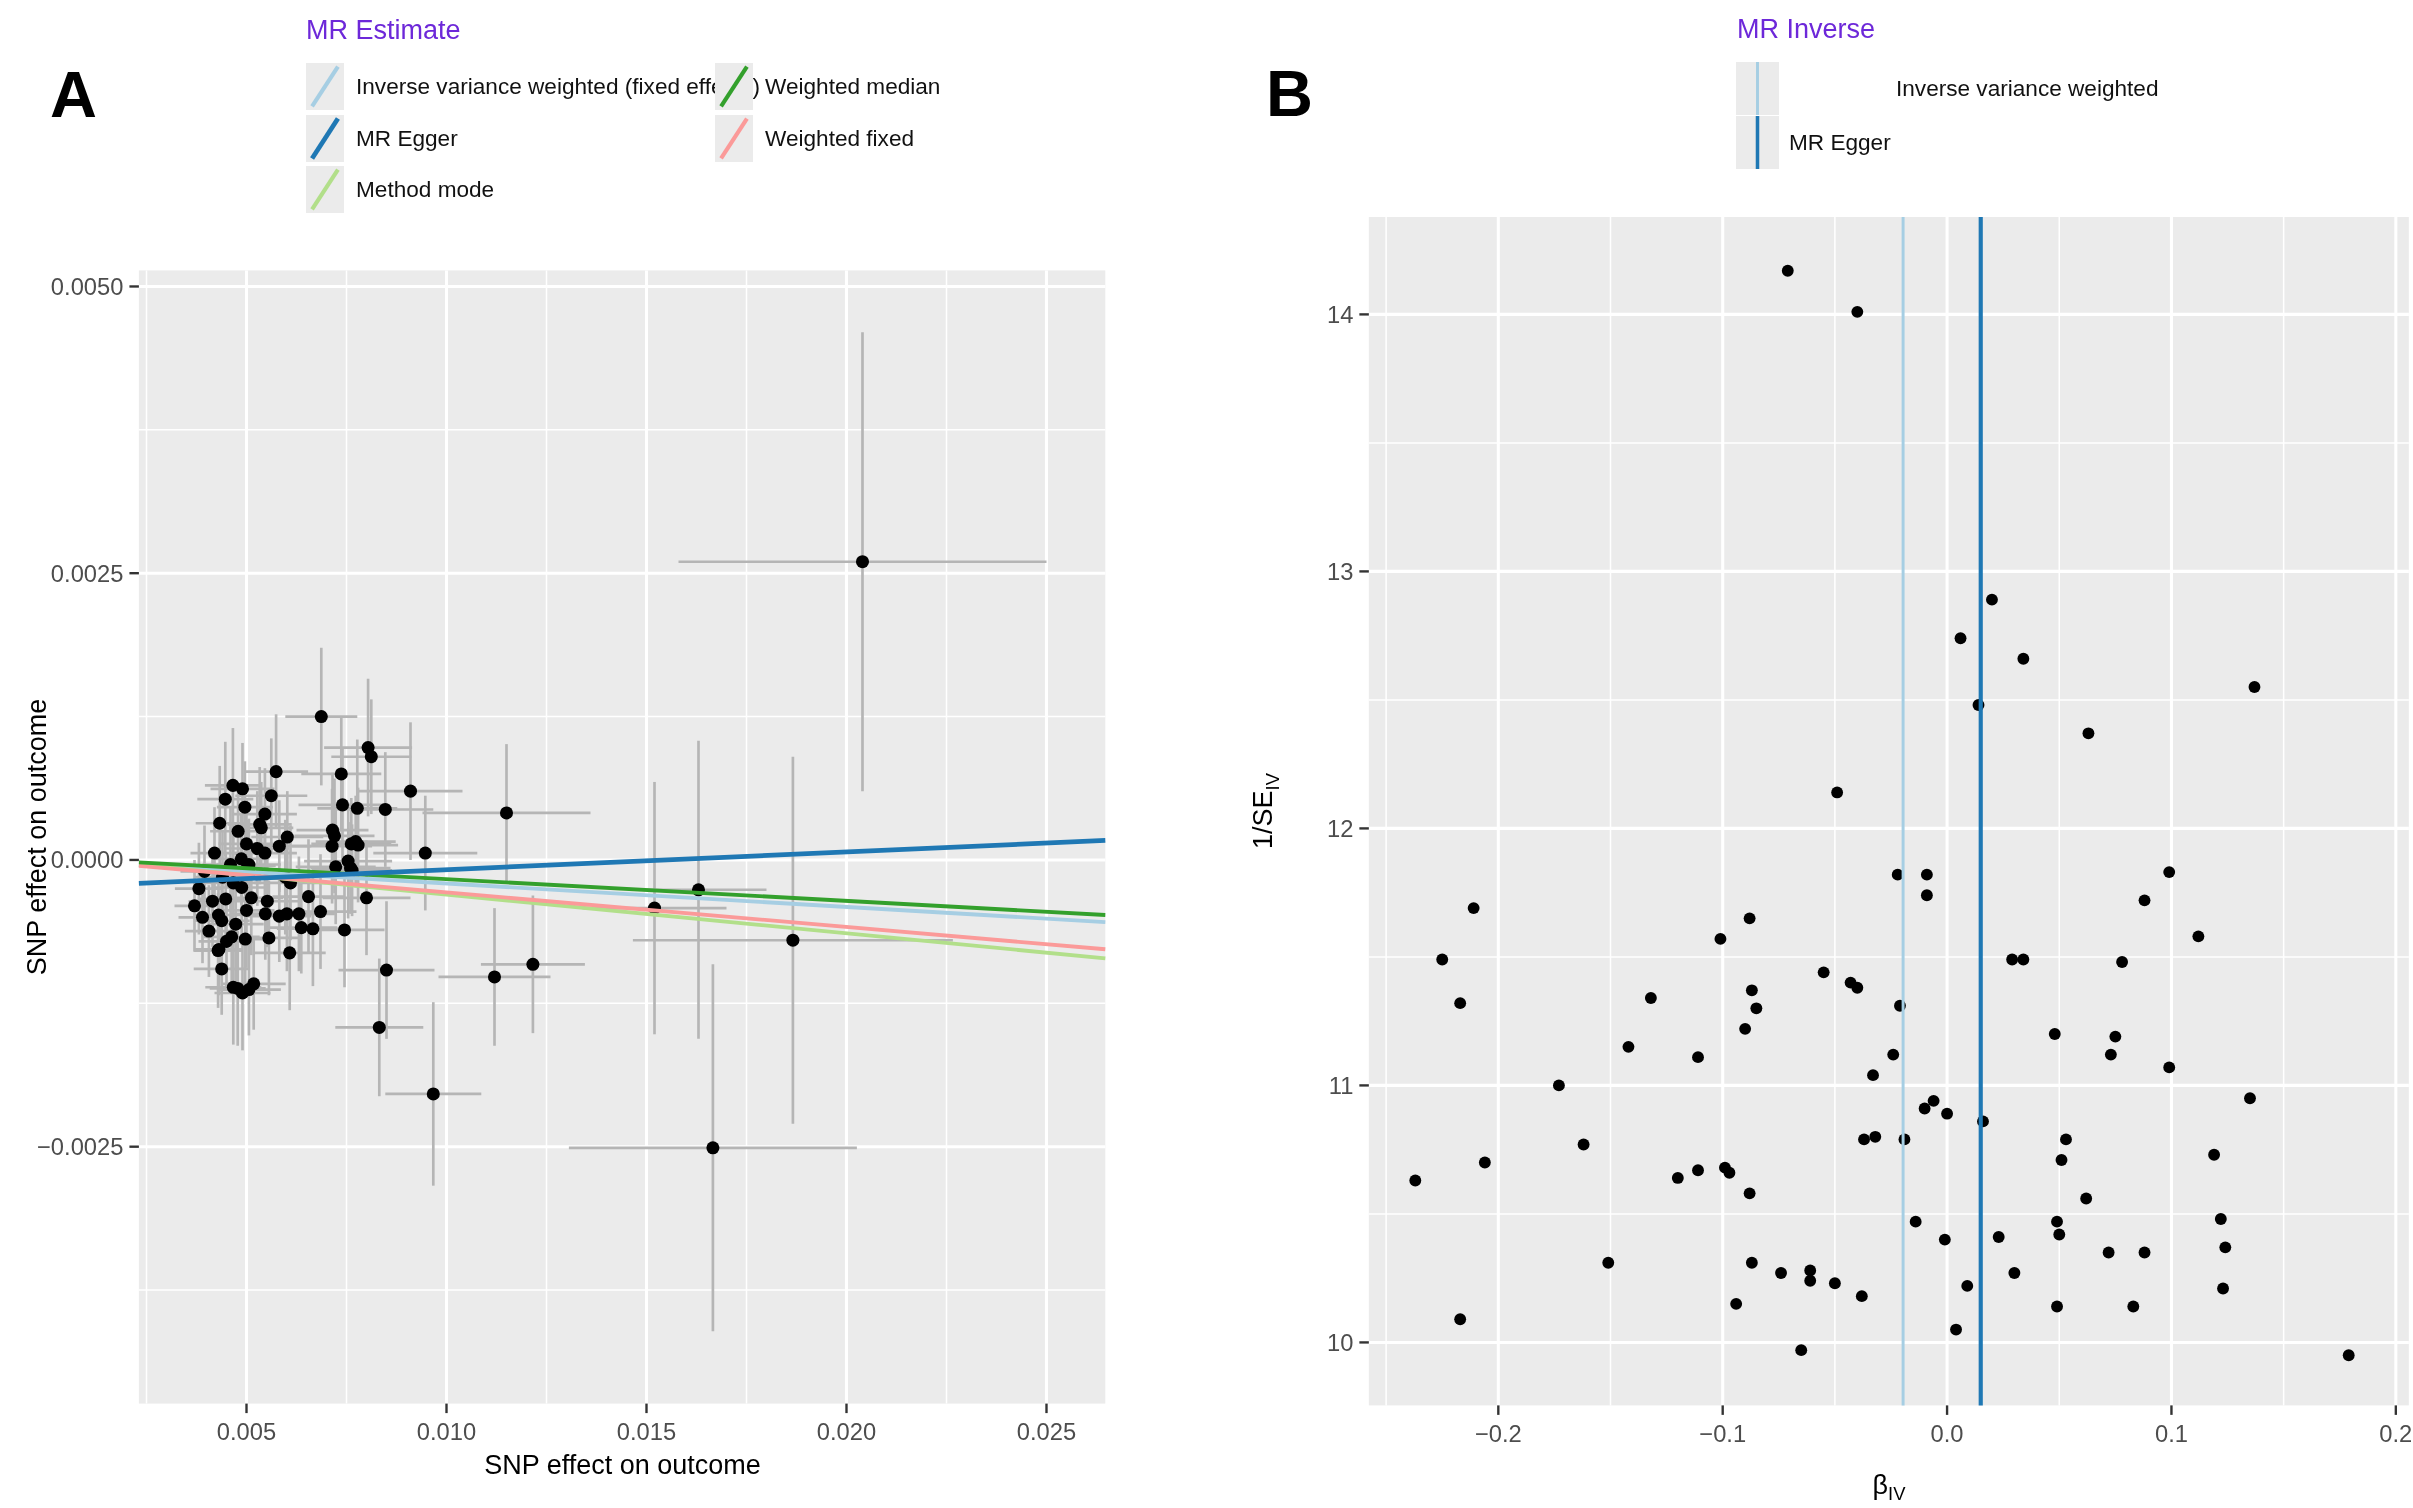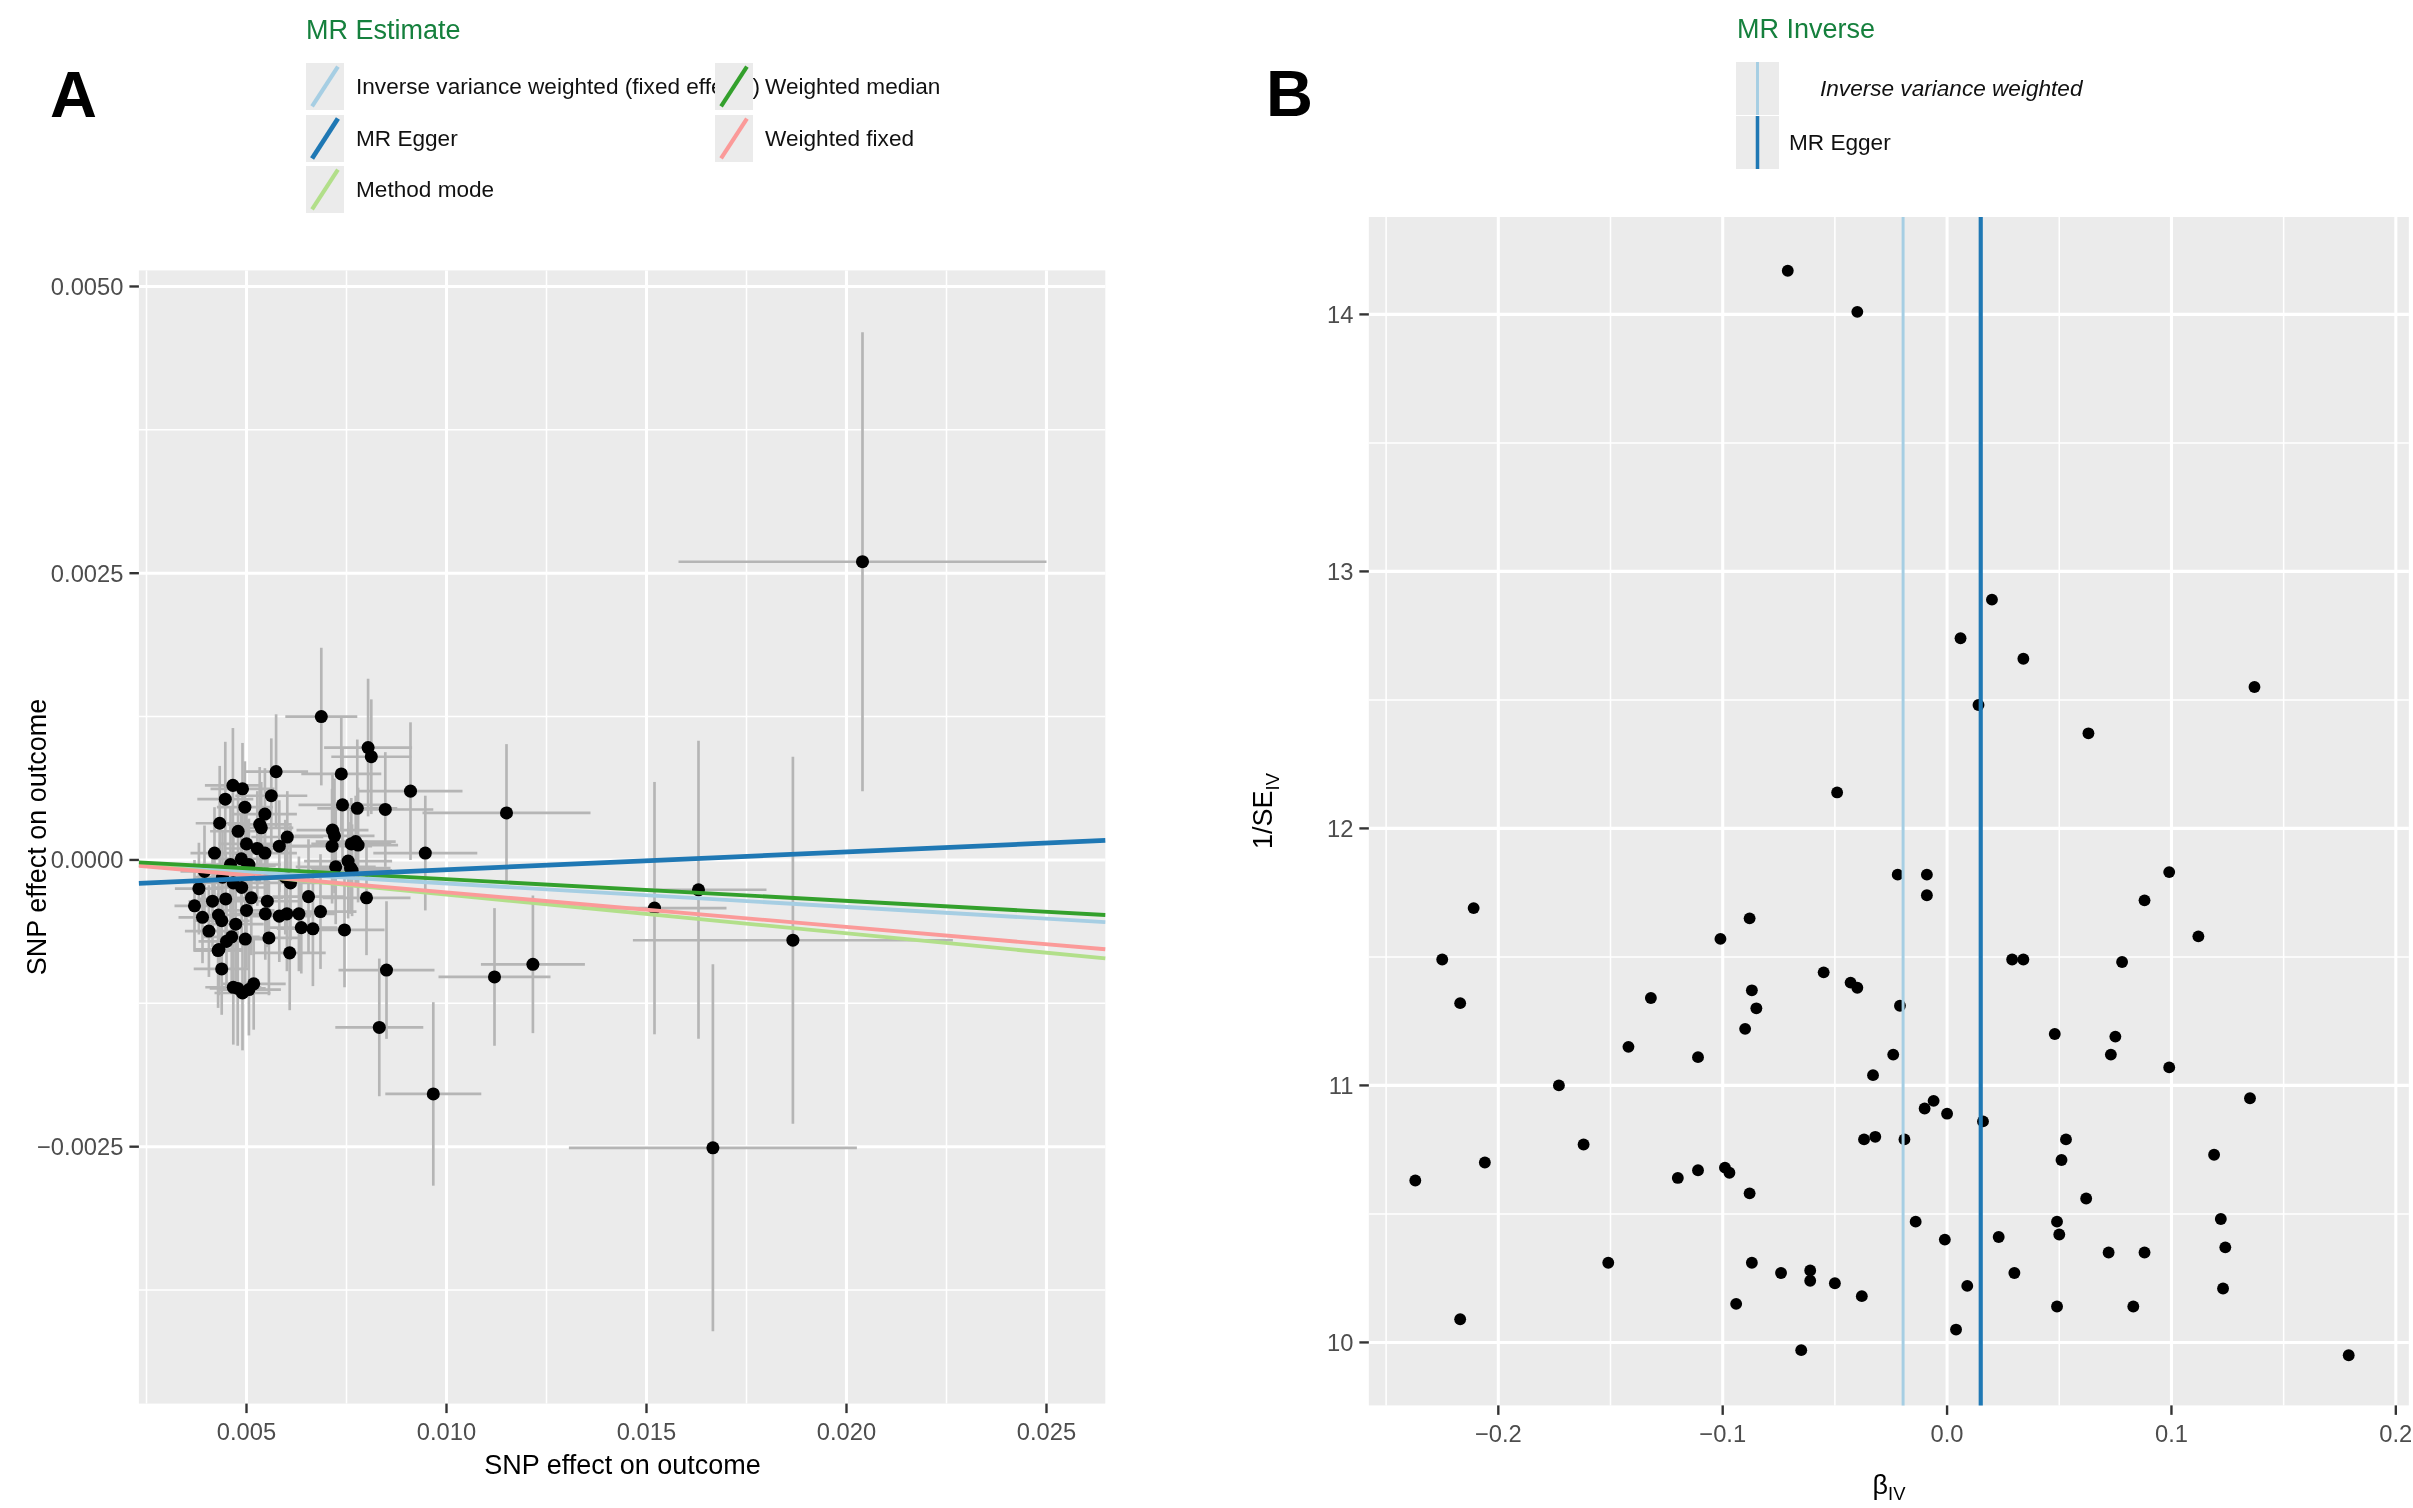--- a/index.html
+++ b/index.html
@@ -1,19 +1,19 @@
 <!DOCTYPE html>
 <html style="font-size:9.5px"><head>
 <meta charset="utf-8">
 <style>
   html,body{margin:0;padding:0;background:#fff;}
   .figure{position:relative;width:2413px;height:1509px;background:#ffffff;overflow:hidden;
           font-family:"Liberation Sans","DejaVu Sans",sans-serif;}
   .panel-letter{position:absolute;font-size:65px;font-weight:bold;color:#000;line-height:1;}
-  .legend-title{position:absolute;font-size:27px;color:#15803d;white-space:nowrap;}
+  .legend-title{position:absolute;font-size:27px;color:#6d28d9;white-space:nowrap;}
   .legend-key{position:absolute;background:#ebebeb;}
   .legend-key svg{display:block;width:100%;height:100%;}
   .legend-label{position:absolute;font-size:22.6px;color:#111;display:flex;align-items:center;white-space:nowrap;}
   .axis-title{position:absolute;font-size:27px;color:#000;white-space:nowrap;}
   .axis-title.x{text-align:center;}
   .axis-title sub{font-size:0.68em;}
   .rot{transform:translate(-50%,-50%) rotate(-90deg);}
   svg.plot{position:absolute;left:0;top:0;}
 </style>
 </head>
@@ -532,21 +532,21 @@
   </div>
   <div class="legend-label" style="left:765px;top:115px;height:47px;">Weighted fixed</div>
 
   <div class="legend-title" style="left:1737px;top:14.2px;">MR Inverse</div>
 
   <div class="legend-key" style="left:1736px;top:62px;width:43px;height:53px;">
     <svg viewBox="0 0 72 90">
         <line x1="36" y1="0" x2="36" y2="90" stroke-width="5" stroke="#a6cee3"></line>
       </svg>
   </div>
-  <div class="legend-label" style="left:1820px;top:62px;height:53px;font-style:italic;">Inverse variance weighted</div>
+  <div class="legend-label" style="left:1896px;top:62px;height:53px;">Inverse variance weighted</div>
 
   <div class="legend-key" style="left:1736px;top:116px;width:43px;height:53px;">
     <svg viewBox="0 0 72 90">
         <line x1="36" y1="0" x2="36" y2="90" stroke-width="6" stroke="#1f78b4"></line>
       </svg>
   </div>
   <div class="legend-label" style="left:1789px;top:116px;height:53px;">MR Egger</div>
 
   <div class="axis-title x" style="left:139px;width:967px;top:1450px;">
     <span>SNP effect on outcome</span></div>

